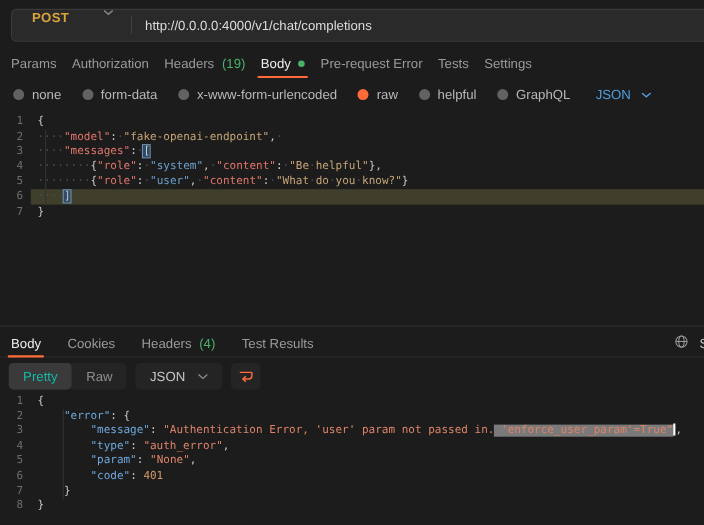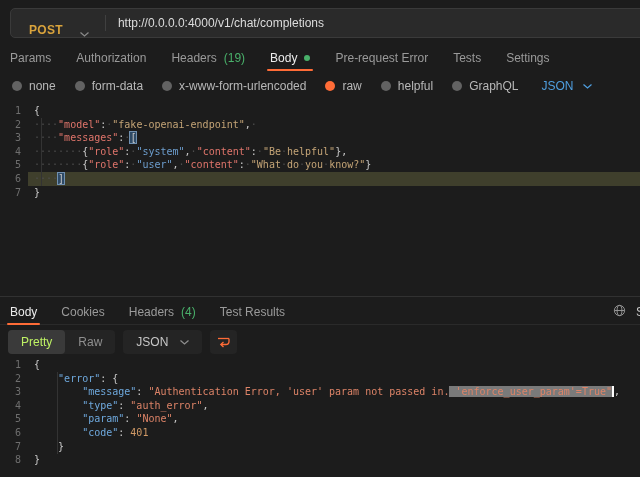--- a/index.html
+++ b/index.html
@@ -7,30 +7,30 @@
   body {
     position:relative; overflow:hidden;
     background:#1c1c1c; color:#cccccc;
     font-family:"Liberation Sans", sans-serif;
   }
 
   
   .url-bar { position:absolute; top:8px; left:10px; right:-8px; height:30px;
     background:#2a2a2a; border:1px solid #3a3a3a; border-radius:5px;
     display:flex; align-items:center; }
-  .method { display:flex; align-items:flex-end; gap:17px; padding:0 16px 0 18px; cursor:pointer; height:100%; }
+  .method { display:flex; align-items:flex-start; gap:31px; padding:0 16px 0 18px; cursor:pointer; height:100%; }
   .method-label { color:var(--method); font-weight:bold; font-size:12px; letter-spacing:.3px; }
   .chev { color:#8a8a8a; display:flex; }
   .vdiv { width:1px; height:16px; background:#404040; }
   .url-input { flex:1; background:transparent; border:none; outline:none;
     color:#dcdcdc; font-size:12px; padding:0 12px; font-family:"Liberation Sans",sans-serif; }
 
   
   .req-tabs { position:absolute; top:47px; left:10px; height:21px;
-    display:flex; gap:25px; align-items:center; font-size:12px; }
+    display:flex; gap:14px; align-items:center; font-size:12px; }
   .tab { position:relative; display:flex; align-items:center; gap:7px; height:21px;
     color:#9a9a9a; cursor:pointer; white-space:nowrap; }
   .tab.active { color:#ececec; }
   .tab.active::after { content:""; position:absolute; left:-3px; right:-3px; bottom:-3px;
     height:2px; background:var(--accent); border-radius:1px; }
   .badge-green { color:var(--green); }
   .dot { width:6px; height:6px; border-radius:50%; background:var(--green); }
 
   
   .body-type-row { position:absolute; top:76px; left:12px; height:20px;
@@ -70,21 +70,21 @@
     display:flex; align-items:center; gap:24px; padding-left:10px; font-size:12px;
     border-bottom:1px solid #2a2a2a; }
   .globe { position:absolute; right:14px; top:5px; display:flex; cursor:pointer; }
   .status-clip { position:absolute; right:0; top:6px; width:4px; overflow:hidden;
     color:#c8c8c8; font-size:12px; white-space:nowrap; }
 
   
   .res-toolbar { position:absolute; top:330px; left:8px; height:24px; display:flex; gap:8px; }
   .view-group { display:flex; align-items:center; background:#242424; border-radius:4px; }
   .view { padding:0 13px; line-height:24px; font-size:12px; color:#8f8f8f; cursor:pointer; border-radius:4px; }
-  .view.active { background:#3a3a3a; color:#bef264; }
+  .view.active { background:#3a3a3a; color:#14b8a6; }
   .lang-btn { background:#242424; border-radius:4px; display:flex; align-items:center;
     gap:12px; padding:0 13px; color:#c8c8c8; font-size:12px; cursor:pointer; }
   .lang-btn .chev { color:#8f8f8f; }
   .wrap-btn { background:#242424; border-radius:4px; width:27px; display:flex;
     align-items:center; justify-content:center; color:var(--accent); cursor:pointer; }
 </style>
 </head>
 <body>
 
 <div class="url-bar">

